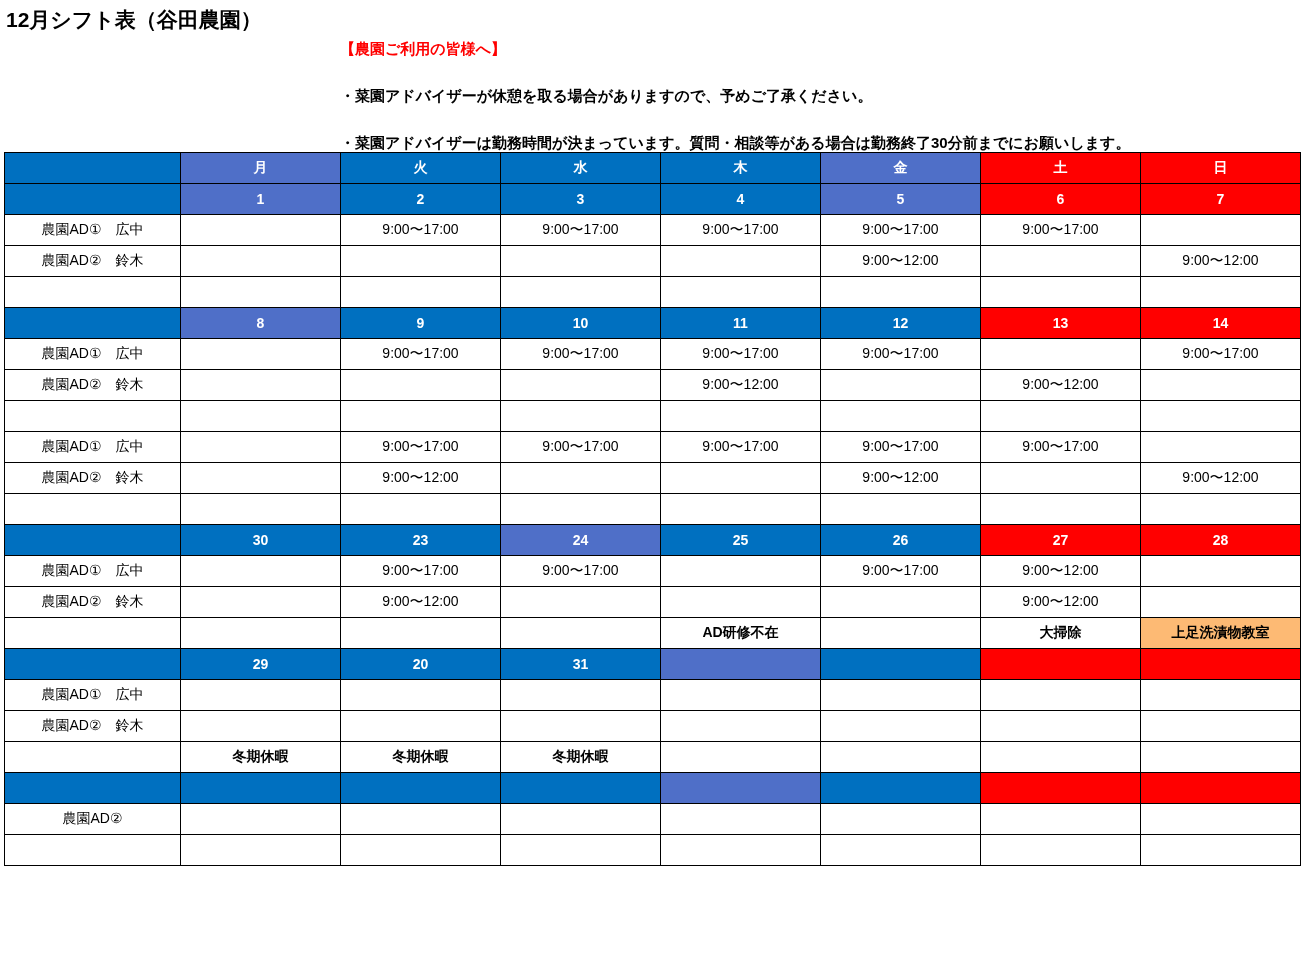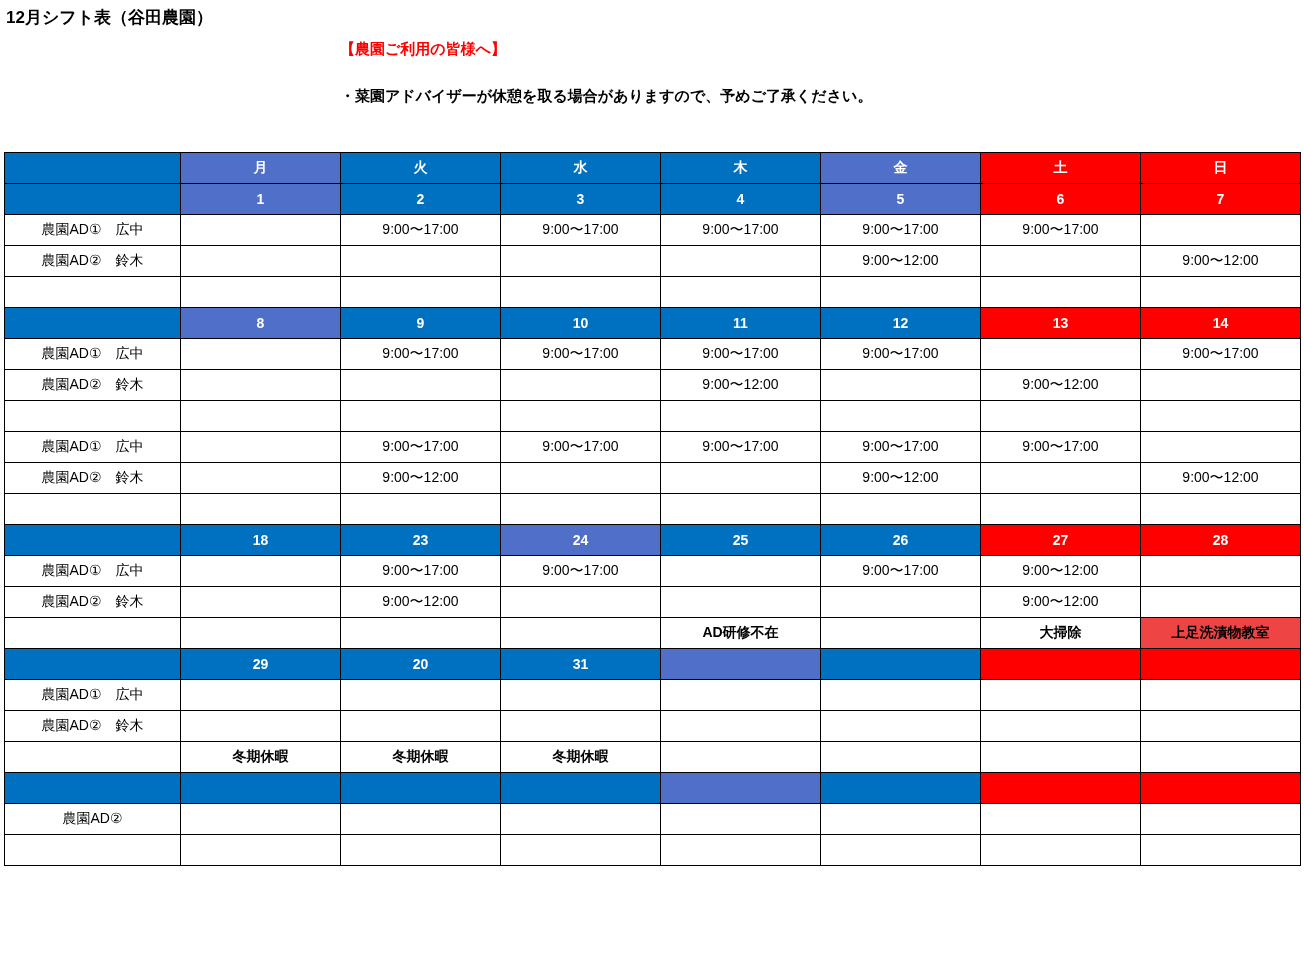--- a/index.html
+++ b/index.html
@@ -12,21 +12,21 @@
     height: 962px;
     font-family: "Liberation Sans", sans-serif;
     color: #000000;
     position: relative;
     overflow: hidden;
   }
   .page-title {
     position: absolute;
     left: 6px;
     top: 6px;
-    font-size: 17px;
+    font-size: 21px;
     font-weight: bold;
     letter-spacing: 0px;
     white-space: nowrap;
   }
   .notice {
     position: absolute;
     left: 340px;
     top: 40px;
     width: 950px;
   }
@@ -79,33 +79,34 @@
     color: #ffffff;
     font-weight: bold;
   }
   .hdr-red {
     background: #ff0000;
     color: #ffffff;
     font-weight: bold;
   }
   .blank-white { background: #ffffff; }
   .highlight-yellow {
-    background: #ef4444;
+    background: #fdba74;
     font-weight: bold;
   }
   .note-cell { font-weight: bold; }
 </style>
 </head>
 <body>
 
 <div class="page-title">12月シフト表（谷田農園）</div>
 
 <div class="notice">
   <div class="notice-heading">【農園ご利用の皆様へ】</div>
   <div class="notice-line">・菜園アドバイザーが休憩を取る場合がありますので、予めご了承ください。</div>
+  <div class="notice-line">・菜園アドバイザーは勤務時間が決まっています。質問・相談等がある場合は勤務終了30分前までにお願いします。</div>
 </div>
 
 <table class="shift">
   <colgroup>
     <col class="c-label">
       <col class="c-day">
       <col class="c-day">
       <col class="c-day">
       <col class="c-day">
       <col class="c-day">
@@ -228,21 +229,21 @@
         <td class="blank-white"></td>
         <td class="blank-white"></td>
         <td class="blank-white"></td>
         <td class="blank-white"></td>
         <td class="blank-white"></td>
         <td class="blank-white"></td>
         <td class="blank-white"></td>
       </tr>
       <tr>
         <td class="hdr-blue"></td>
-        <td class="hdr-blue">18</td>
+        <td class="hdr-blue">30</td>
         <td class="hdr-blue">23</td>
         <td class="hdr-purple">24</td>
         <td class="hdr-blue">25</td>
         <td class="hdr-blue">26</td>
         <td class="hdr-red">27</td>
         <td class="hdr-red">28</td>
       </tr>
       <tr>
         <td class="label-cell">農園AD①　広中</td>
         <td class="blank-white"></td>

